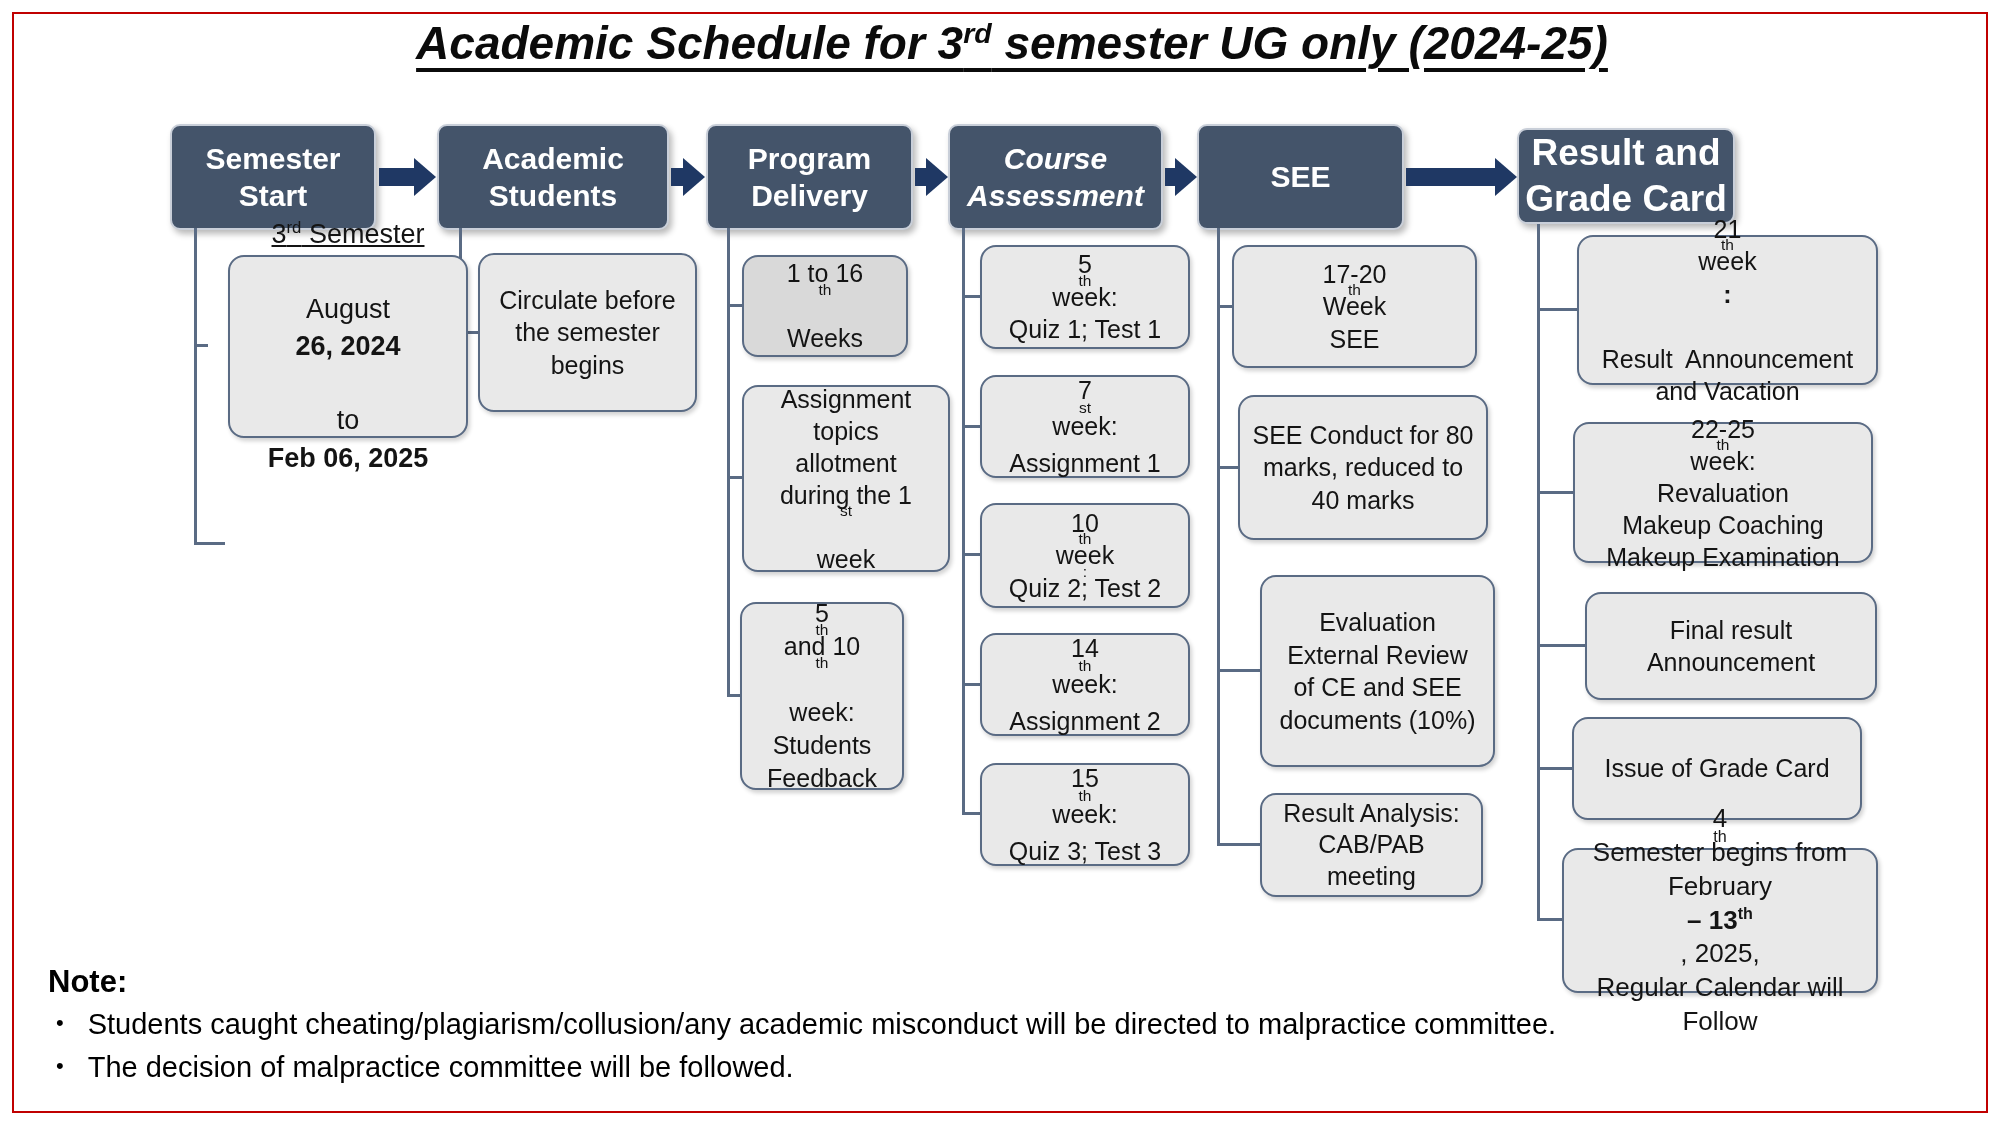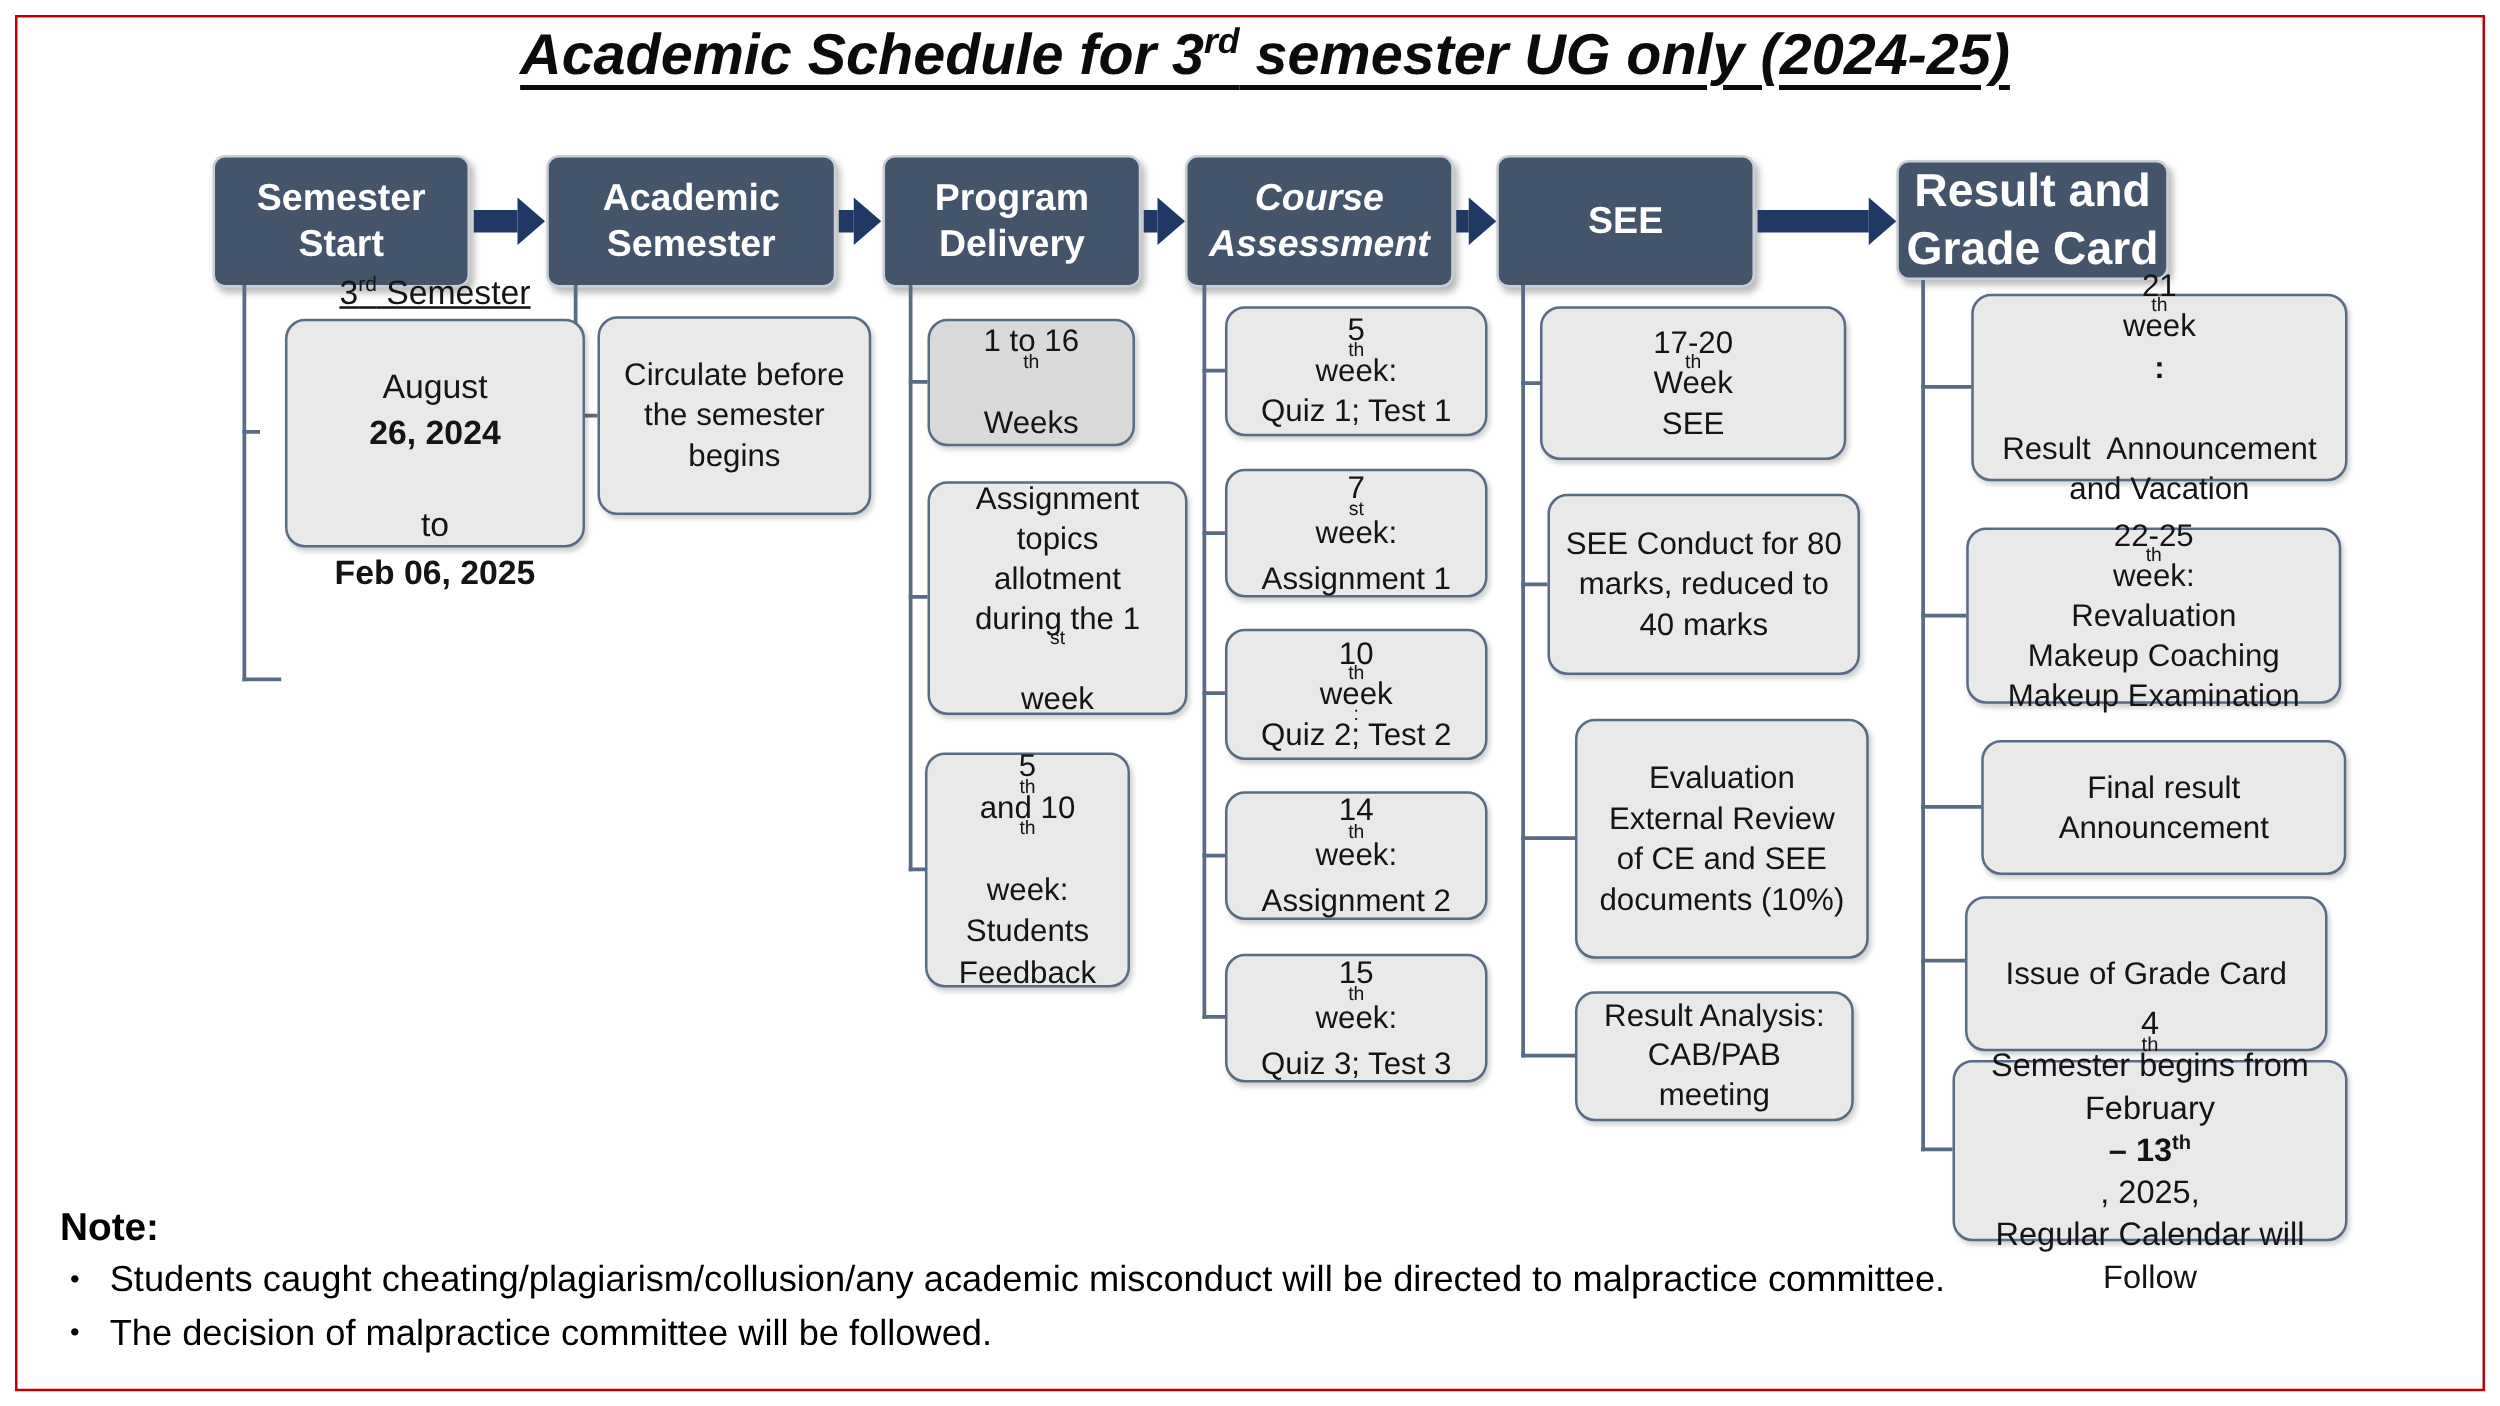--- a/index.html
+++ b/index.html
@@ -38,21 +38,21 @@
 </style>
 </head>
 <body>
 
 <div class="page">
   <div class="frame"></div>
 
   <div class="title"><span>Academic Schedule for 3<sup>rd</sup> semester UG only (2024-25)</span></div>
 
   <div class="hbox" style="left:170px;top:124px;width:206px;height:106px;">Semester Start</div>
-  <div class="hbox" style="left:437px;top:124px;width:232px;height:106px;">Academic Semester</div>
+  <div class="hbox" style="left:437px;top:124px;width:232px;height:106px;">Academic Students</div>
   <div class="hbox" style="left:706px;top:124px;width:207px;height:106px;">Program Delivery</div>
   <div class="hbox" style="left:948px;top:124px;width:215px;height:106px;font-style:italic;">Course Assessment</div>
   <div class="hbox" style="left:1197px;top:124px;width:207px;height:106px;">SEE</div>
   <div class="hbox small" style="left:1517px;top:128px;width:218px;height:96px;">Result and Grade Card</div>
 
   <div class="arrow" style="left:379px;top:158px;">
       <div class="abar" style="width:35px;"></div>
       <div class="ahead"></div>
     </div>
   <div class="arrow" style="left:671px;top:158px;">
@@ -119,21 +119,21 @@
   <div class="cbox" style="left:980px;top:763px;width:210px;height:103px;line-height:1.45;">15<sup>th</sup> week:<br>Quiz 3; Test 3</div>
 
   <div class="cbox" style="left:1232px;top:245px;width:245px;height:123px;">17-20<sup>th</sup> Week<br>SEE</div>
   <div class="cbox" style="left:1238px;top:395px;width:250px;height:145px;">SEE Conduct for 80<br>marks, reduced to<br>40 marks</div>
   <div class="cbox" style="left:1260px;top:575px;width:235px;height:192px;">Evaluation<br>External Review<br>of CE and SEE<br>documents (10%)</div>
   <div class="cbox" style="left:1260px;top:793px;width:223px;height:104px;line-height:1.25;">Result Analysis:<br>CAB/PAB<br>meeting</div>
 
   <div class="cbox c6" style="left:1577px;top:235px;width:301px;height:150px;">21<sup>th</sup> week<b>:</b><br>Result&nbsp; Announcement<br>and Vacation</div>
   <div class="cbox c6" style="left:1573px;top:422px;width:300px;height:141px;line-height:1.28;">22-25<sup>th</sup> week:<br>Revaluation<br>Makeup Coaching<br>Makeup Examination</div>
   <div class="cbox c6" style="left:1585px;top:592px;width:292px;height:108px;">Final result<br>Announcement</div>
-  <div class="cbox c6" style="left:1572px;top:717px;width:290px;height:124px;">Issue of Grade Card</div>
+  <div class="cbox c6" style="left:1572px;top:717px;width:290px;height:103px;">Issue of Grade Card</div>
   <div class="cbox c6" style="left:1562px;top:848px;width:316px;height:145px;font-size:26px;line-height:1.3;">4<sup>th</sup> Semester begins from<br>February <b>– 13<sup>th</sup></b>, 2025,<br>Regular Calendar will<br>Follow</div>
 
   <div class="note-label">Note:</div>
   <div class="bullets">
     <div class="bullet">
       <span class="dot">•</span>
       <span>Students caught cheating/plagiarism/collusion/any academic misconduct will be directed to malpractice committee.</span>
     </div>
     <div class="bullet">
       <span class="dot">•</span>

